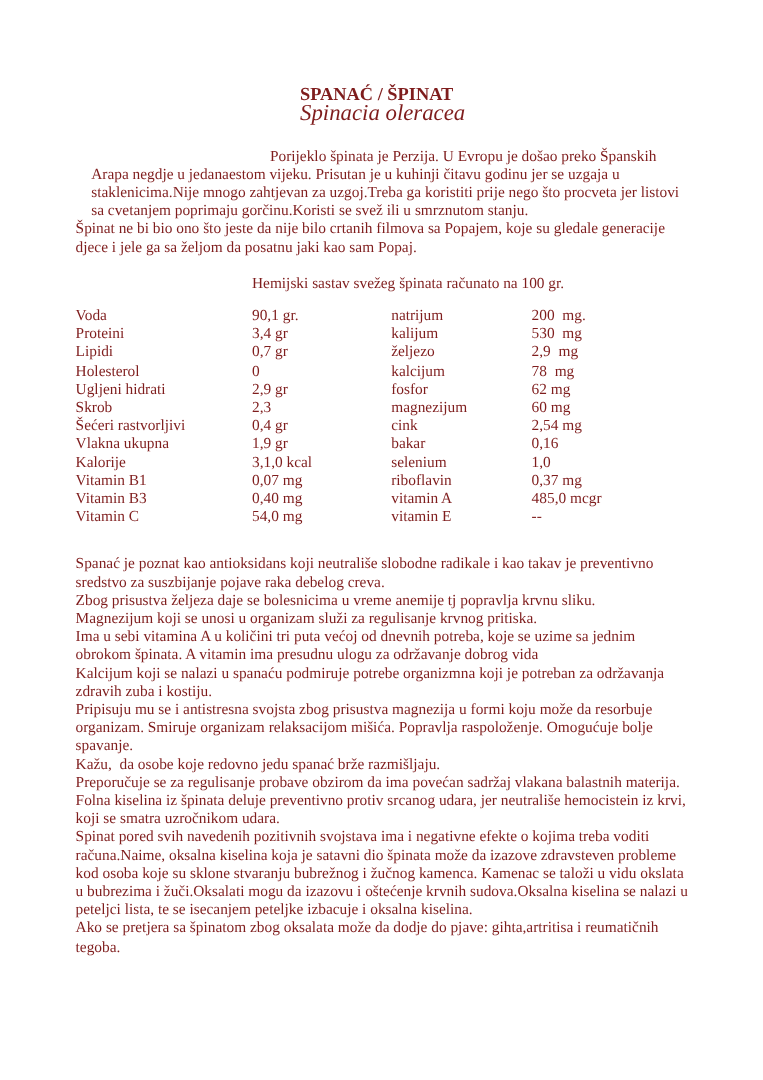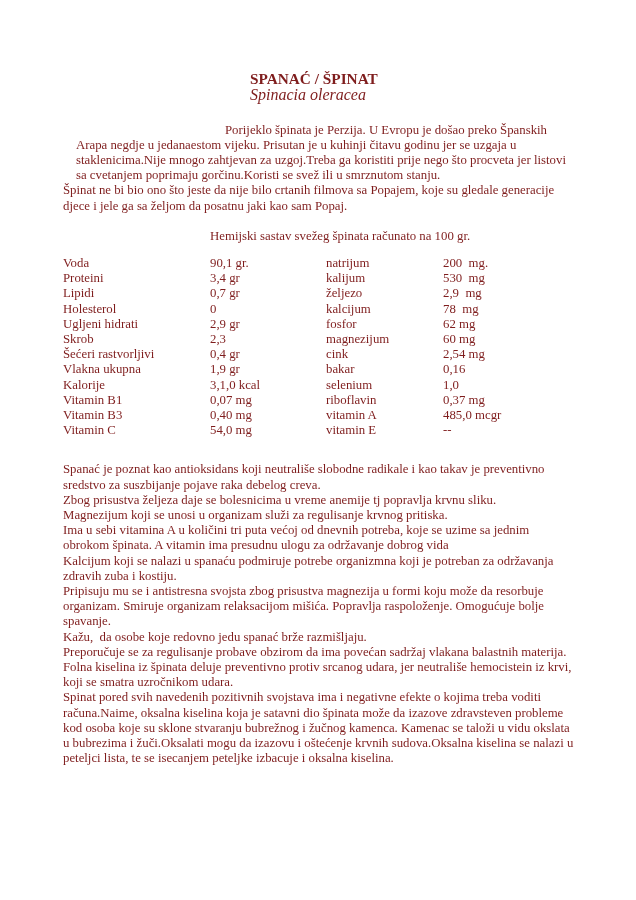--- a/index.html
+++ b/index.html
@@ -30,21 +30,21 @@
   }
   .title {
     font-weight: bold;
     font-size: 15.3px;
     line-height: 17px;
     margin-left: 187px;
     white-space: pre-wrap;
   }
   .subtitle {
     font-style: italic;
-    font-size: 16px;
+    font-size: 19px;
     line-height: 15.5px;
     margin-left: 187px;
     white-space: pre-wrap;
   }
   .first-indent { text-indent: 149px; margin-left: 13px; }
   .caption { margin-left: 147px; }
   .spacer-a { height: 20px; }
   .spacer-b { height: 15px; }
   .spacer-c { height: 12px; }
   .spacer-d { height: 24px; }
@@ -144,15 +144,16 @@
     <p>Spanać je poznat kao antioksidans koji neutrališe slobodne radikale i kao takav je preventivno sredstvo za suszbijanje pojave raka debelog creva.</p>
     <p>Zbog prisustva željeza daje se bolesnicima u vreme anemije tj popravlja krvnu sliku.</p>
     <p>Magnezijum koji se unosi u organizam služi za regulisanje krvnog pritiska.</p>
     <p>Ima u sebi vitamina A u količini tri puta većoj od dnevnih potreba, koje se uzime sa jednim obrokom špinata. A vitamin ima presudnu ulogu za održavanje dobrog vida</p>
     <p>Kalcijum koji se nalazi u spanaću podmiruje potrebe organizmna koji je potreban za održavanja zdravih zuba i kostiju.</p>
     <p>Pripisuju mu se i antistresna svojsta zbog prisustva magnezija u formi koju može da resorbuje organizam. Smiruje organizam relaksacijom mišića. Popravlja raspoloženje. Omogućuje bolje spavanje.</p>
     <p>Kažu,  da osobe koje redovno jedu spanać brže razmišljaju.</p>
     <p>Preporučuje se za regulisanje probave obzirom da ima povećan sadržaj vlakana balastnih materija.</p>
     <p>Folna kiselina iz špinata deluje preventivno protiv srcanog udara, jer neutrališe hemocistein iz krvi, koji se smatra uzročnikom udara.</p>
     <p>Spinat pored svih navedenih pozitivnih svojstava ima i negativne efekte o kojima treba voditi računa.Naime, oksalna kiselina koja je satavni dio špinata može da izazove zdravsteven probleme kod osoba koje su sklone stvaranju bubrežnog i žučnog kamenca. Kamenac se taloži u vidu okslata u bubrezima i žuči.Oksalati mogu da izazovu i oštećenje krvnih sudova.Oksalna kiselina se nalazi u peteljci lista, te se isecanjem peteljke izbacuje i oksalna kiselina.</p>
+    <p>Ako se pretjera sa špinatom zbog oksalata može da dodje do pjave: gihta,artritisa i reumatičnih tegoba.</p>
 
   </div>
 </div>
 
 </body></html>

